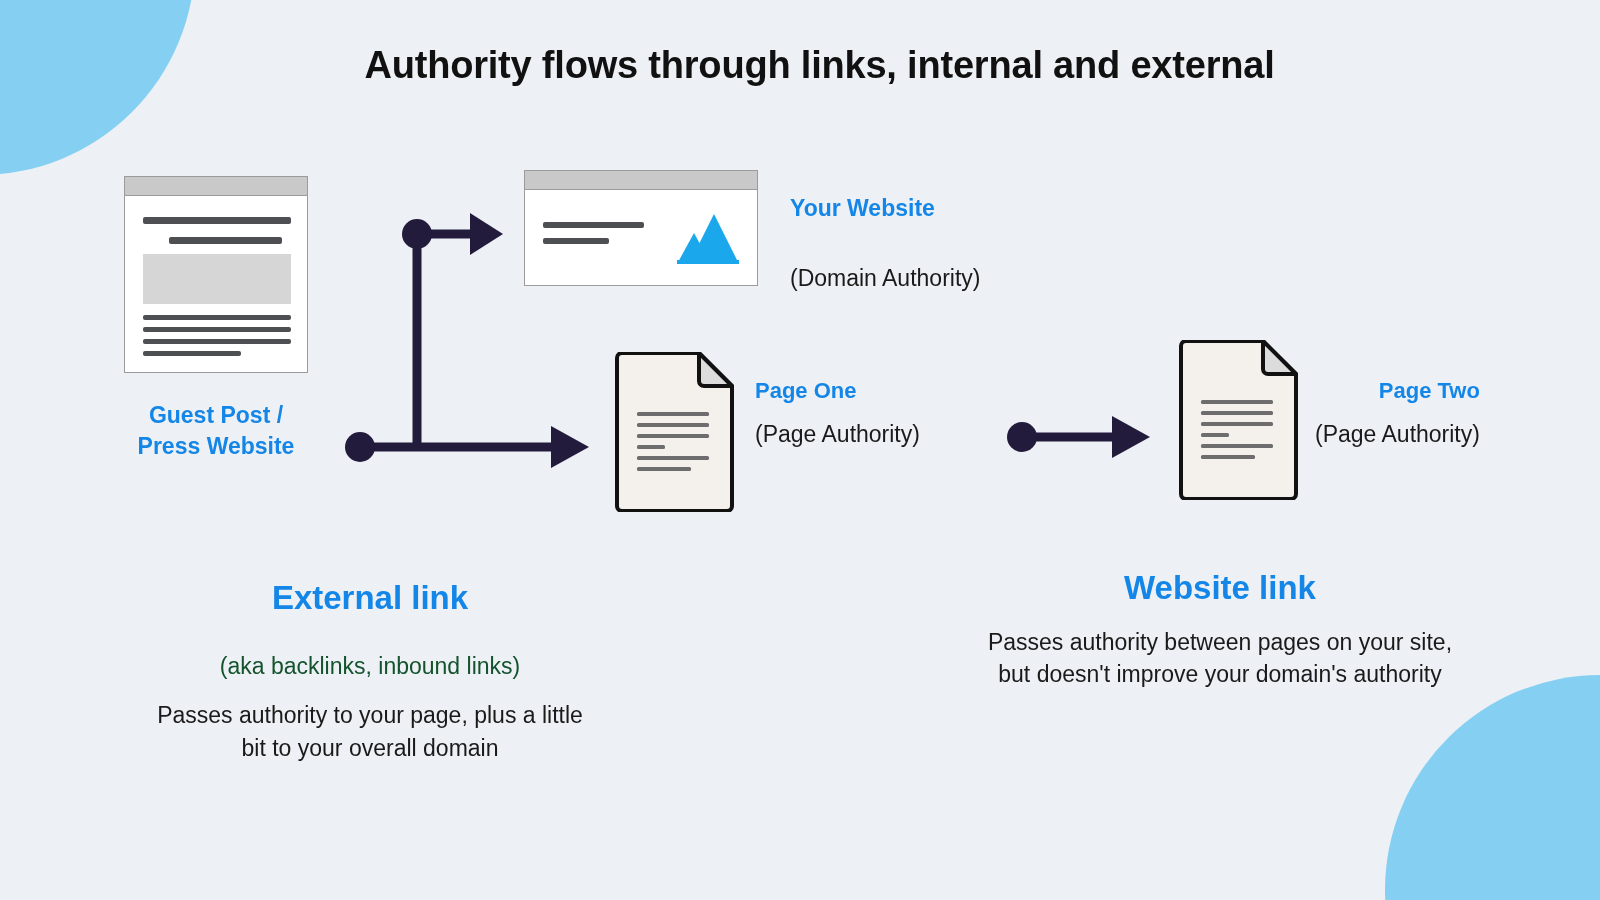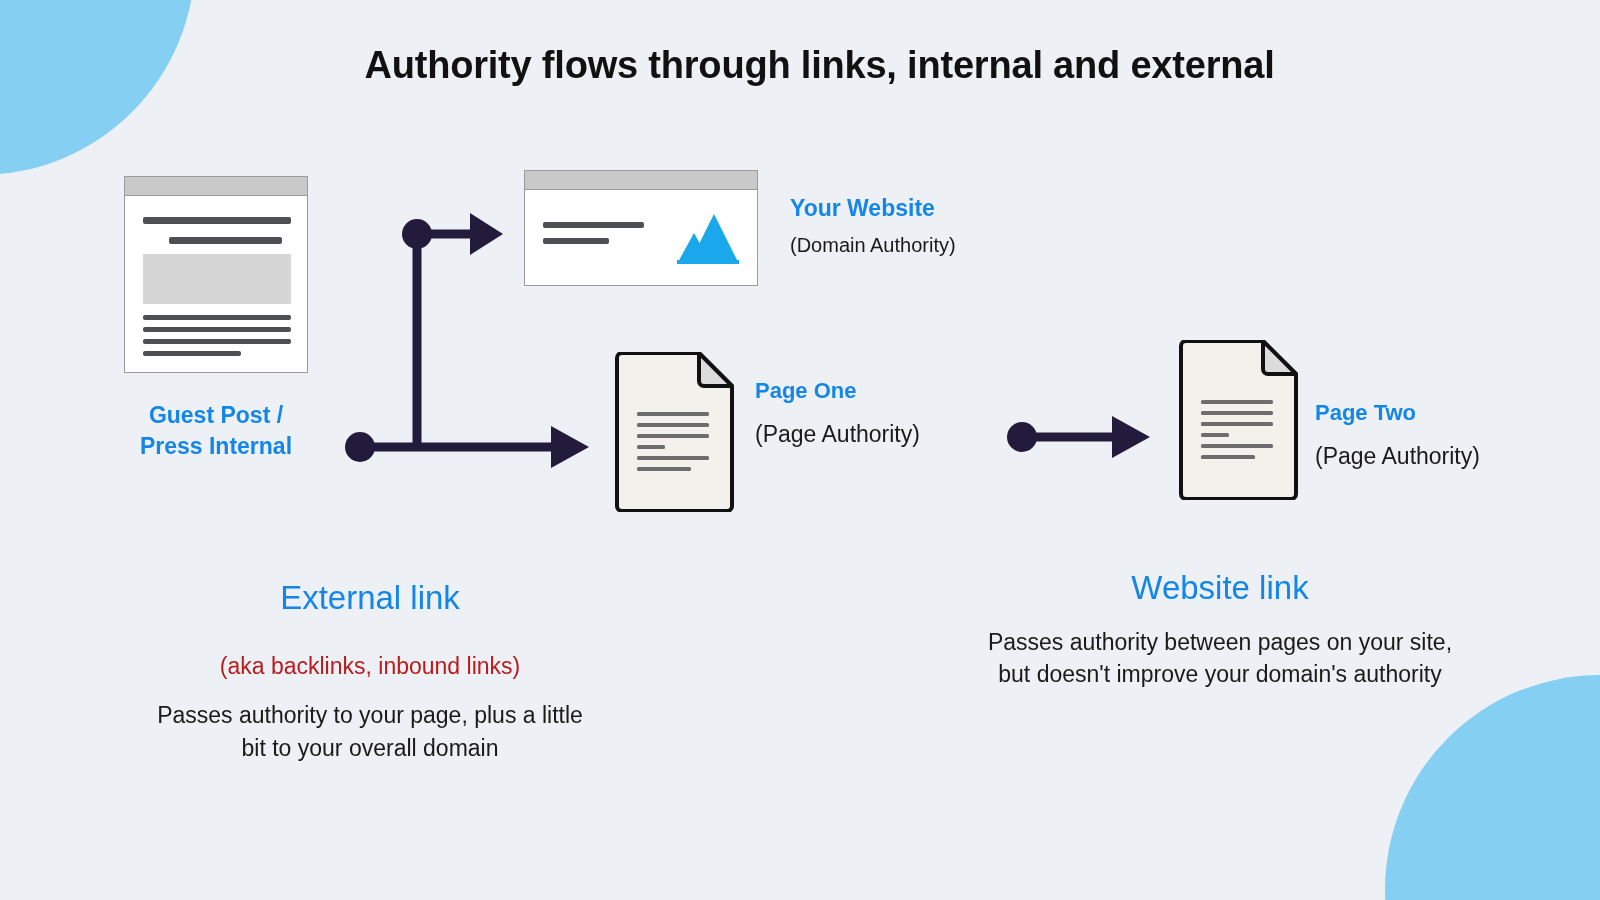--- a/index.html
+++ b/index.html
@@ -76,46 +76,46 @@
   }
   .lbl-black {
     color: #1a1a1a;
     font-size: 22px;
     line-height: 1.30;
     font-weight: normal;
   }
 
   #lbl-your-website { left: 790px; top: 194px; width: 280px; text-align: left; }
   #lbl-your-website .lbl-blue { font-size: 23px; }
-  #lbl-your-website .lbl-black { margin-top: 8px; font-size: 20px; }
+  #lbl-your-website .lbl-black { margin-top: 40px; font-size: 23px; }
 
   #lbl-page-one { left: 755px; top: 377px; }
   #lbl-page-one .lbl-blue { font-size: 22px; }
   #lbl-page-one .lbl-black { margin-top: 14px; font-size: 23px; }
 
-  #lbl-page-two { left: 1315px; top: 399px; }
+  #lbl-page-two { left: 1315px; top: 377px; text-align: right; }
   #lbl-page-two .lbl-blue { font-size: 22px; }
   #lbl-page-two .lbl-black { margin-top: 14px; font-size: 23px; }
 
   #lbl-guest-post {
     left: 84px; top: 400px; width: 264px;
     text-align: center;
   }
   #lbl-guest-post .lbl-blue { font-size: 23px; line-height: 1.34; }
 
   
   .explain { position: absolute; text-align: center; }
   .explain-title {
     color: #1386e8;
-    font-weight: normal;
+    font-weight: bold;
     font-size: 33px;
     line-height: 1.2;
   }
   .explain-sub {
-    color: #b91c1c;
+    color: #14532d;
     font-size: 23px;
     margin-top: 34px;
     line-height: 1.3;
   }
   .explain-body {
     color: #1a1a1a;
     font-size: 23px;
     margin-top: 18px;
     line-height: 1.42;
   }
@@ -159,21 +159,21 @@
       <div class="img-block" style="left:18px; top:58px; width:148px; height:50px;"></div>
       <div class="bar-line" style="left:18px; top:119px; width:148px; height:5px;"></div>
       <div class="bar-line" style="left:18px; top:131px; width:148px; height:5px;"></div>
       <div class="bar-line" style="left:18px; top:143px; width:148px; height:5px;"></div>
       <div class="bar-line" style="left:18px; top:155px; width:98px; height:5px;"></div>
     </div>
   </div>
 
   <div class="lbl" id="lbl-guest-post">
     <div class="lbl-blue">Guest Post /</div>
-    <div class="lbl-blue">Press Internal</div>
+    <div class="lbl-blue">Press Website</div>
   </div>
 
   <div class="browser" id="your-site">
     <div class="browser-bar"></div>
     <div class="browser-body">
       <div class="bar-line" style="left:18px; top:32px; width:101px; height:6px;"></div>
       <div class="bar-line" style="left:18px; top:48px; width:66px; height:6px;"></div>
       <div class="mountain-wrap">
         <svg width="88" height="62" viewBox="0 0 88 62">
           <polygon points="20,62 37,31 54,62" fill="#1ba7eb"></polygon>

